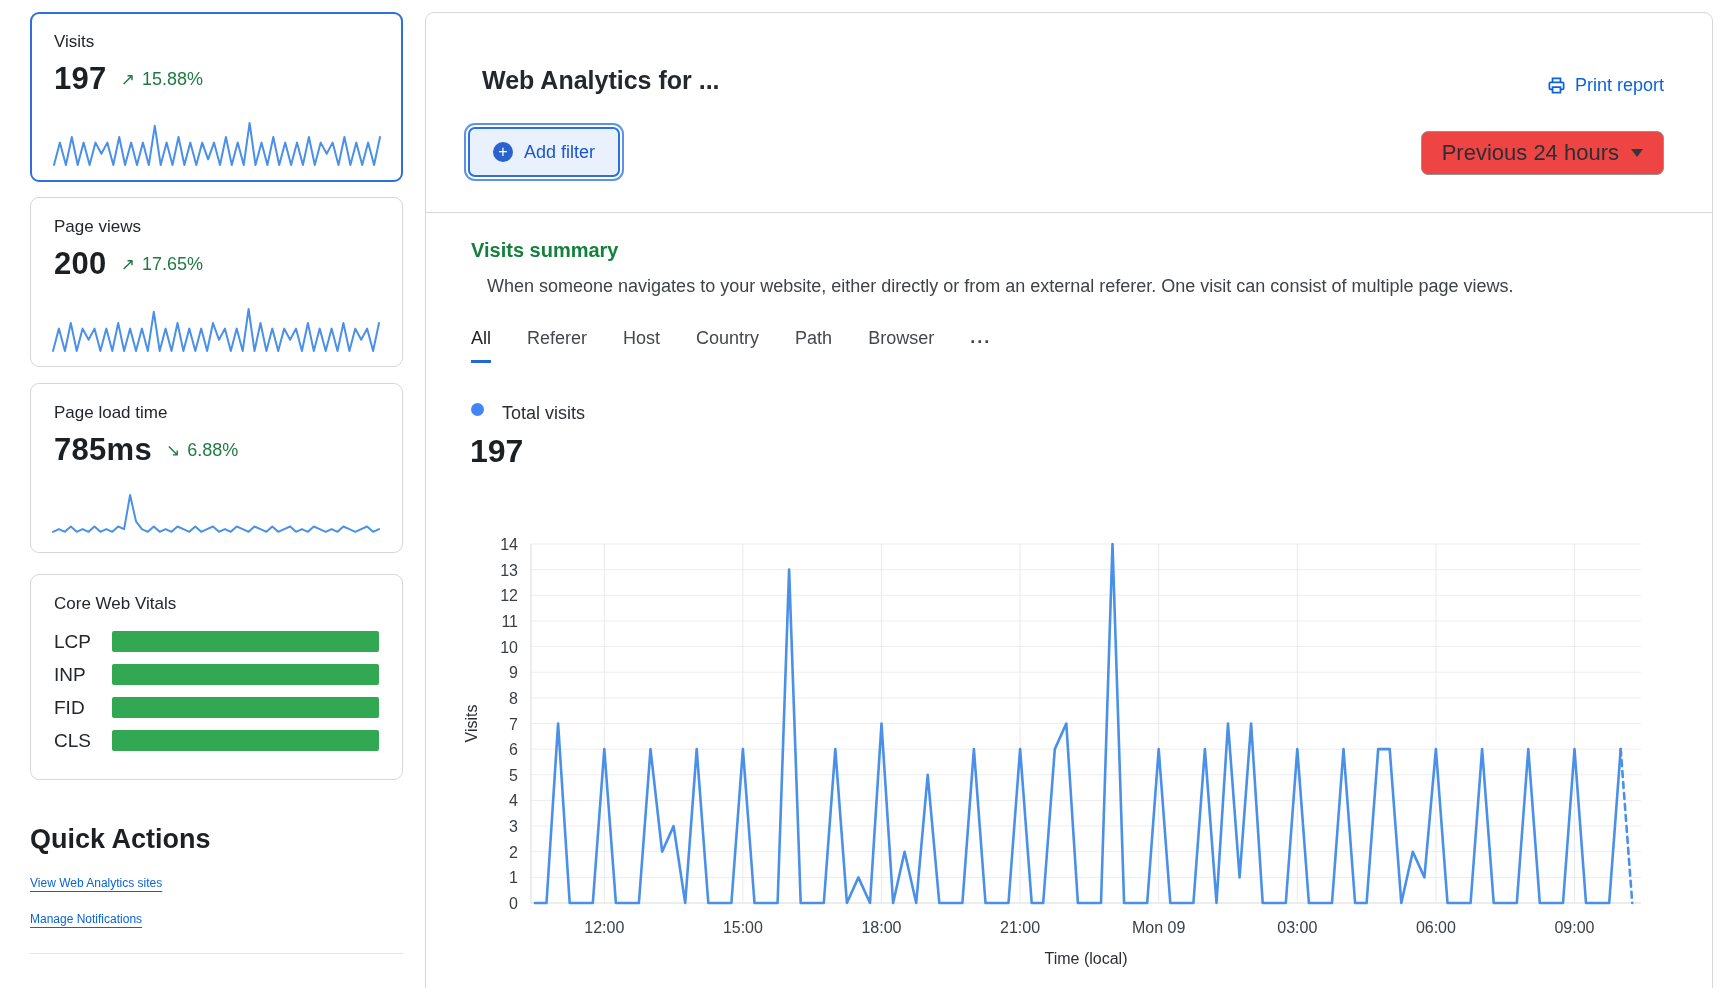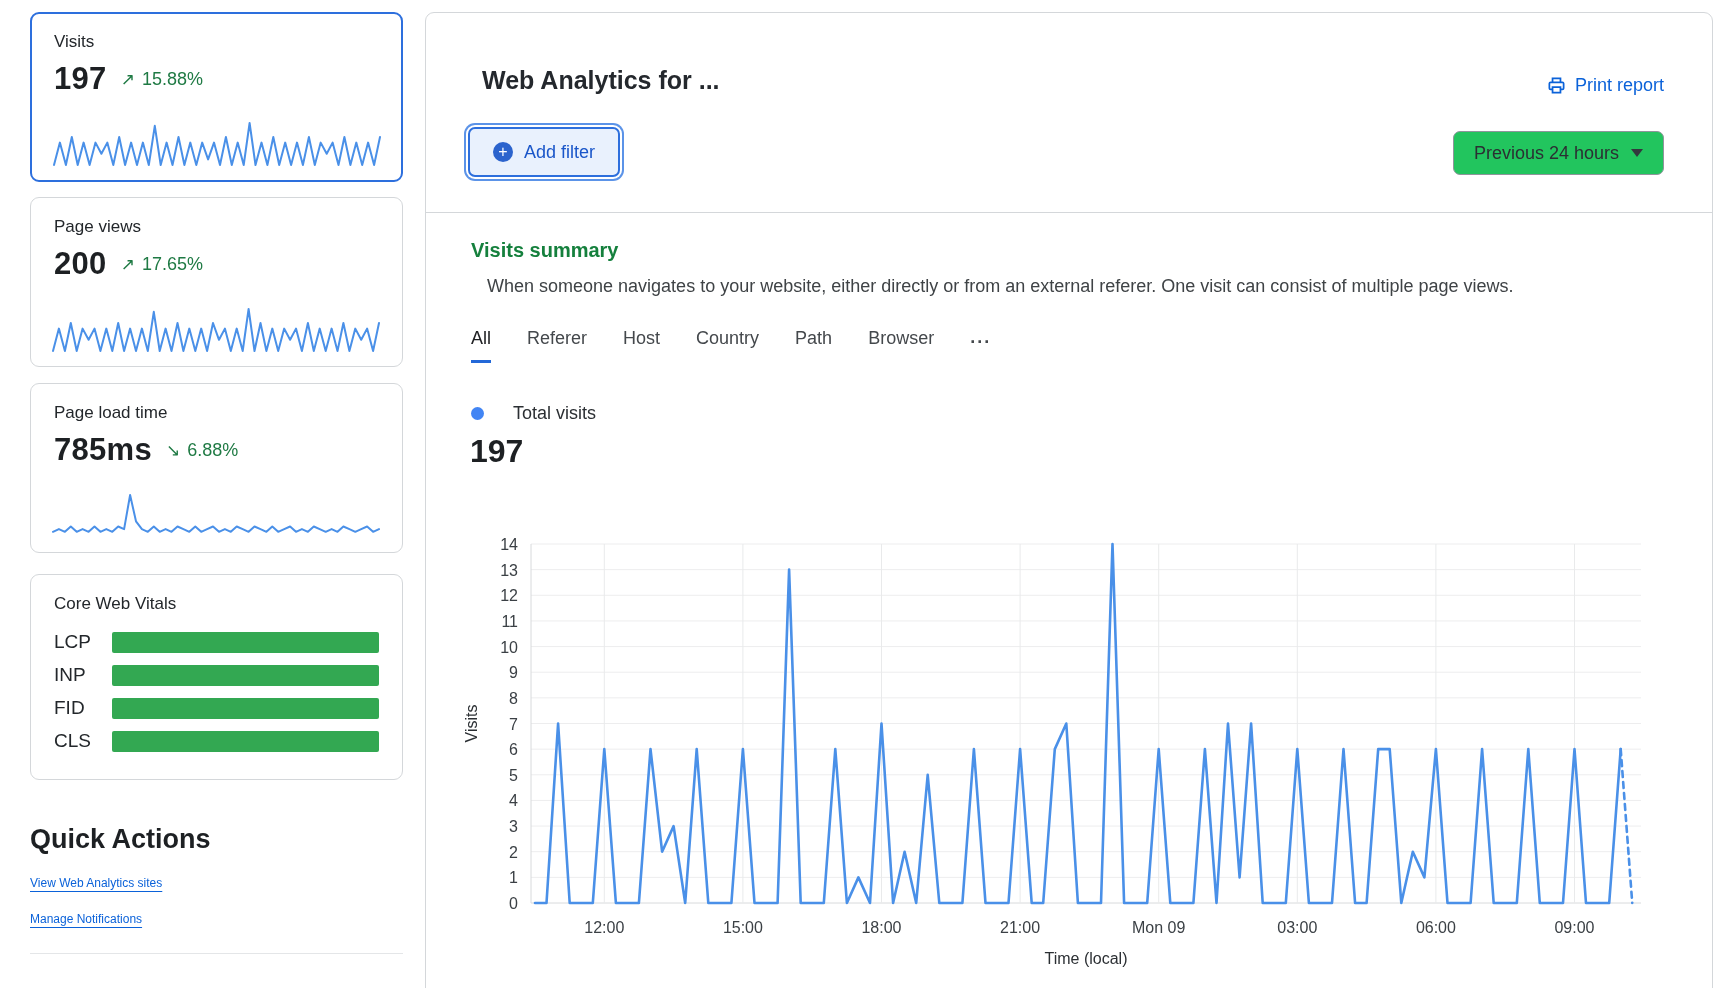--- a/index.html
+++ b/index.html
@@ -22,54 +22,54 @@
   .value-row{display:flex;align-items:center;gap:14px;margin-top:9px;}
   .metric-value{font-size:31px;font-weight:700;color:var(--text-dark);letter-spacing:.3px;}
   .delta{display:flex;align-items:center;gap:7px;font-size:18px;color:var(--green-text);}
   .delta .arrow{font-size:17px;}
   .spark{position:absolute;left:20px;right:20px;bottom:12px;height:50px;width:330px;}
   #card-visits{margin-top:12px;}
   #card-pageviews{margin-top:15px;}
   #card-pageload{margin-top:16px;}
   #card-cwv{margin-top:21px;height:206px;}
   .cwv-rows{margin-top:17px;}
-  .cwv-row{display:flex;align-items:flex-end;margin-bottom:11px;}
+  .cwv-row{display:flex;align-items:flex-start;margin-bottom:11px;}
   .cwv-label{width:58px;font-size:19px;color:#23272b;}
   .cwv-bar{flex:1;height:21px;border-radius:2px;background:var(--bar-green);}
   .qa-heading{margin-top:44px;font-size:27px;font-weight:700;color:var(--text-dark);}
   .qa-link{display:inline-block;margin-top:21px;font-size:12px;color:var(--link-blue);
     text-decoration:underline;text-underline-offset:4px;}
   .sidebar-divider{margin-top:26px;border-top:1px solid #e4e6e8;width:100%;}
 
   
   .panel{position:absolute;left:425px;top:12px;width:1288px;height:1060px;
     background:#fff;border:1px solid var(--border-gray);border-radius:9px;}
   .panel-title{position:absolute;left:56px;top:53px;font-size:25px;font-weight:700;color:#24282d;}
   .print-report{position:absolute;right:48px;top:62px;display:flex;align-items:center;gap:9px;
     font-size:18px;color:var(--link-blue);cursor:pointer;}
   .add-filter{position:absolute;left:42px;top:114px;height:50px;display:flex;align-items:center;
     gap:11px;padding:0 23px;font-size:18px;color:#1a56c9;background:#e9f1fd;
     border:2px solid var(--accent-blue);border-radius:7px;
     box-shadow:0 0 0 2px #ffffff,0 0 0 4px #5b93e8;cursor:pointer;}
   .plus-circle{width:20px;height:20px;border-radius:50%;background:#2b63cd;color:#fff;
     display:flex;align-items:center;justify-content:center;font-size:16px;line-height:1;}
   .time-range{position:absolute;right:48px;top:118px;height:44px;display:flex;align-items:center;
-    gap:12px;padding:0 20px;font-size:18px;color:#2b2f33;background:#22c55e;
+    gap:12px;padding:0 20px;font-size:22px;color:#2b2f33;background:#ef4444;
     border:1px solid #8f959b;border-radius:7px;cursor:pointer;}
   .caret-down{width:0;height:0;border-left:6px solid transparent;border-right:6px solid transparent;
     border-top:8px solid #33383d;}
   .header-divider{position:absolute;left:0;right:0;top:199px;border-top:1px solid var(--border-gray);}
   .summary-title{position:absolute;left:45px;top:226px;font-size:20px;font-weight:700;color:#15803d;}
   .summary-desc{position:absolute;left:61px;top:263px;font-size:18px;color:var(--text-mid);}
   .tabs{position:absolute;left:45px;top:314px;display:flex;align-items:center;gap:36px;}
   .tab{font-size:18px;color:#44484c;padding-bottom:11px;border-bottom:3px solid transparent;cursor:pointer;}
   .tab.active{color:#202124;border-bottom-color:#2368d8;}
   .tab-more{font-size:18px;font-weight:700;letter-spacing:2px;color:#44484c;
     padding-bottom:16px;cursor:pointer;}
-  .legend{position:absolute;left:45px;top:390px;display:flex;align-items:center;gap:29px;}
+  .legend{position:absolute;left:45px;top:390px;display:flex;align-items:flex-start;gap:18px;}
   .legend-dot{width:13px;height:13px;border-radius:50%;background:var(--legend-dot);}
   .legend-label{font-size:18px;color:#2b2f33;}
   .chart-total{position:absolute;left:44px;top:420px;font-size:32px;font-weight:700;color:var(--text-dark);}
   #main-chart{position:absolute;left:15px;top:508px;}
 </style>
 </head>
 <body>
 
 <div class="app">
 

